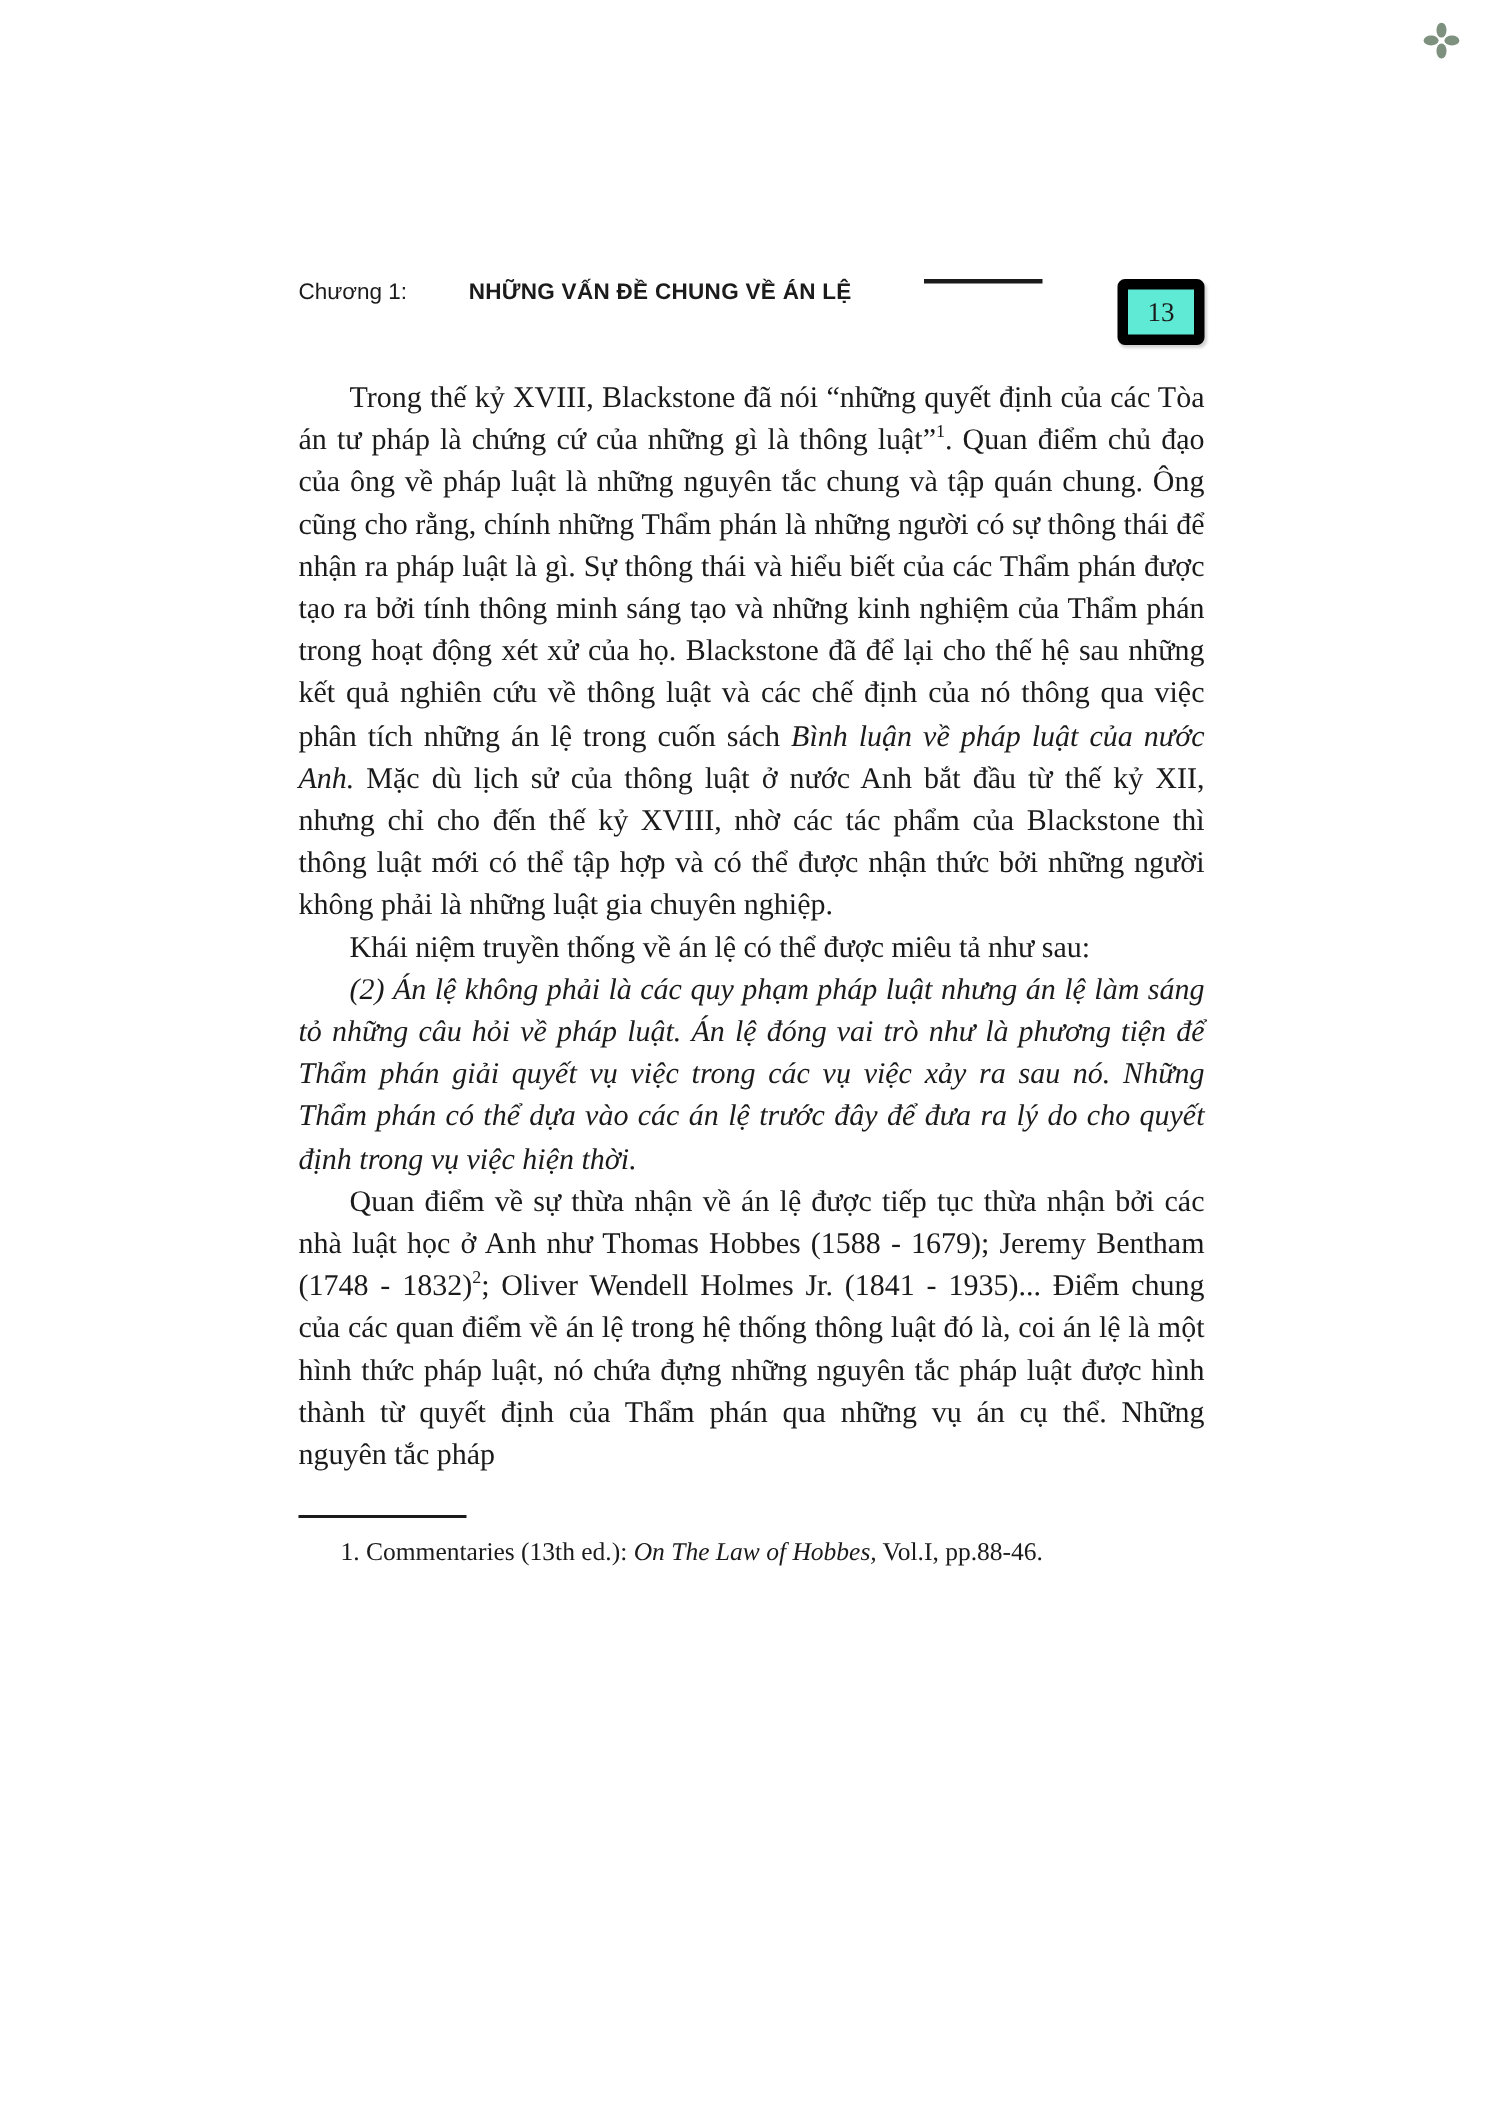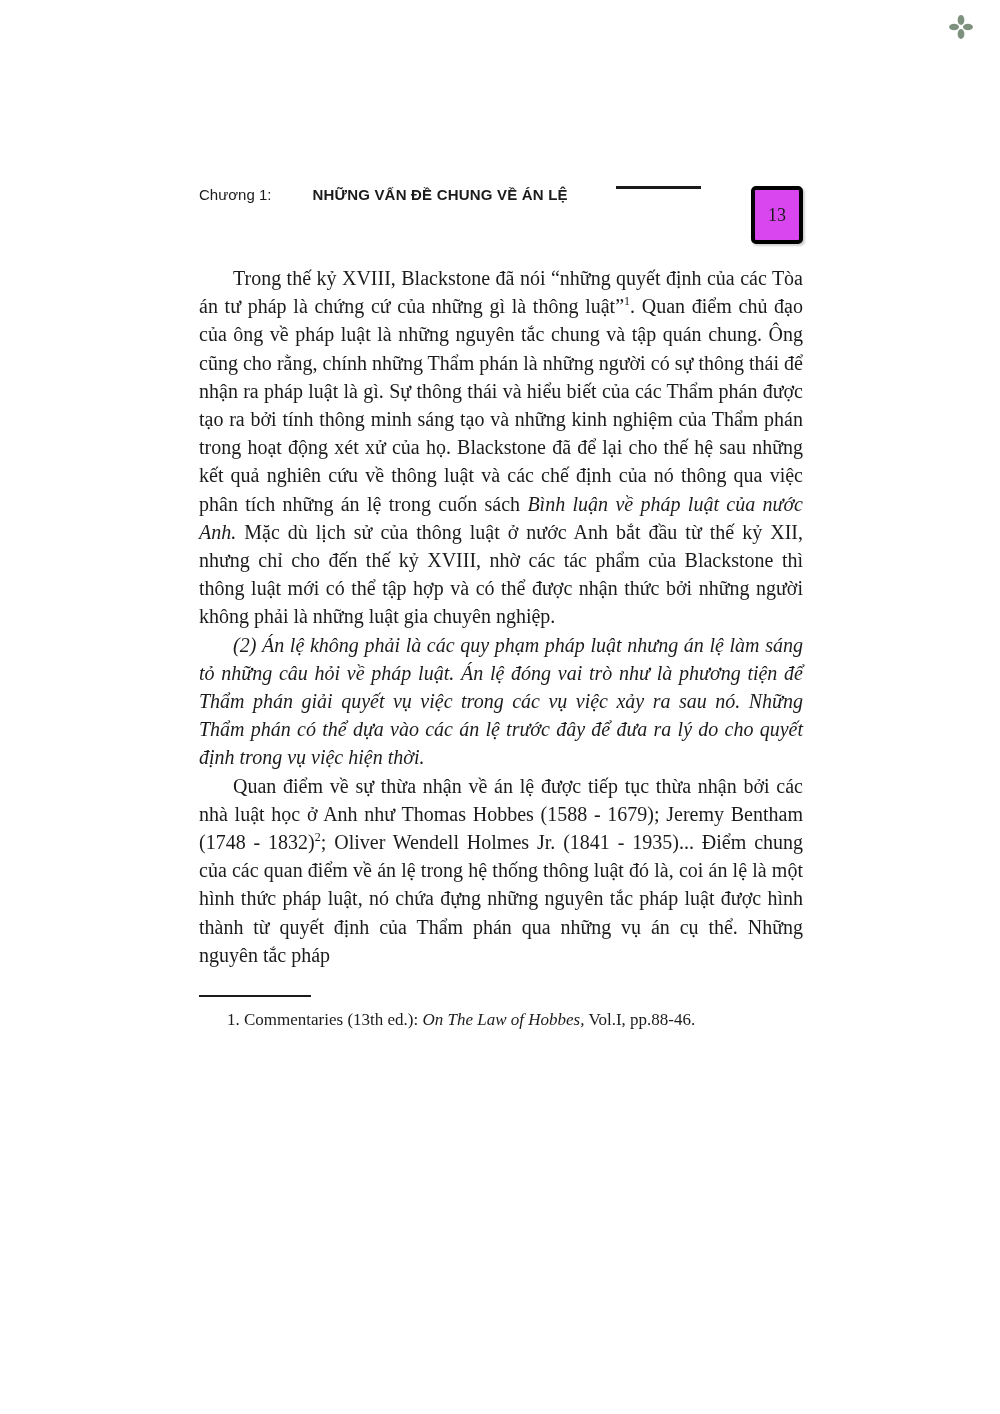--- a/index.html
+++ b/index.html
@@ -22,29 +22,29 @@
     display:flex;align-items:flex-start;
     font-family:"Liberation Sans",sans-serif;
     font-size:15px;
     height:38px;
     gap:36px;
   }
   .ch-prefix{margin-right:5px;white-space:nowrap;}
   .ch-title{font-weight:bold;white-space:nowrap;letter-spacing:0.2px;}
   .rule{flex:1;height:2.5px;background:#1b1b1b;margin:0 14px 0 12px;}
   .pagebox{
-    border:4px solid #000000;border-radius:5px;
-    background:#d946ef;
-    padding:16px 13px;
+    border:7px solid #000000;border-radius:5px;
+    background:#5eead4;
+    padding:6px 13px;
     font-family:"Liberation Serif",serif;
     font-size:18px;line-height:1;
     box-shadow:1.5px 2px 2px rgba(0,0,0,0.18);
   }
   #paragraphs{
-    margin-top:40px;
+    margin-top:27px;
     font-size:20px;
     line-height:28.2px;
     text-align:justify;
   }
   .para{
     margin:0;
     text-indent:34px;
   }
   .it{font-style:italic;}
   sup{
@@ -85,20 +85,21 @@
 
   <div class="header">
     <span class="ch-prefix">Chương 1:</span>
     <span class="ch-title">NHỮNG VẤN ĐỀ CHUNG VỀ ÁN LỆ</span>
     <span class="rule"></span>
     <span class="pagebox">13</span>
   </div>
 
   <div id="paragraphs">
       <p class="para"><span>Trong thế kỷ XVIII, Blackstone đã nói “những quyết định của các Tòa án tư pháp là chứng cứ của những gì là thông luật”</span><sup>1</sup><span>. Quan điểm chủ đạo của ông về pháp luật là những nguyên tắc chung và tập quán chung. Ông cũng cho rằng, chính những Thẩm phán là những người có sự thông thái để nhận ra pháp luật là gì. Sự thông thái và hiểu biết của các Thẩm phán được tạo ra bởi tính thông minh sáng tạo và những kinh nghiệm của Thẩm phán trong hoạt động xét xử của họ. Blackstone đã để lại cho thế hệ sau những kết quả nghiên cứu về thông luật và các chế định của nó thông qua việc phân tích những án lệ trong cuốn sách </span><span class="it">Bình luận về pháp luật của nước Anh.</span><span> Mặc dù lịch sử của thông luật ở nước Anh bắt đầu từ thế kỷ XII, nhưng chỉ cho đến thế kỷ XVIII, nhờ các tác phẩm của Blackstone thì thông luật mới có thể tập hợp và có thể được nhận thức bởi những người không phải là những luật gia chuyên nghiệp.</span></p>
+      <p class="para"><span>Khái niệm truyền thống về án lệ có thể được miêu tả như sau:</span></p>
       <p class="para it"><span>(2) Án lệ không phải là các quy phạm pháp luật nhưng án lệ làm sáng tỏ những câu hỏi về pháp luật. Án lệ đóng vai trò như là phương tiện để Thẩm phán giải quyết vụ việc trong các vụ việc xảy ra sau nó. Những Thẩm phán có thể dựa vào các án lệ trước đây để đưa ra lý do cho quyết định trong vụ việc hiện thời.</span></p>
       <p class="para"><span>Quan điểm về sự thừa nhận về án lệ được tiếp tục thừa nhận bởi các nhà luật học ở Anh như Thomas Hobbes (1588 - 1679); Jeremy Bentham (1748 - 1832)</span><sup>2</sup><span>; Oliver Wendell Holmes Jr. (1841 - 1935)... Điểm chung của các quan điểm về án lệ trong hệ thống thông luật đó là, coi án lệ là một hình thức pháp luật, nó chứa đựng những nguyên tắc pháp luật được hình thành từ quyết định của Thẩm phán qua những vụ án cụ thể. Những nguyên tắc pháp</span></p>
     </div>
 
   <div class="fn-sep"></div>
 
   <div id="footnotes">
       <p class="footnote"><span>1. Commentaries (13th ed.): </span><span class="it">On The Law of Hobbes,</span><span> Vol.I, pp.88-46.</span></p>
     </div>
 

